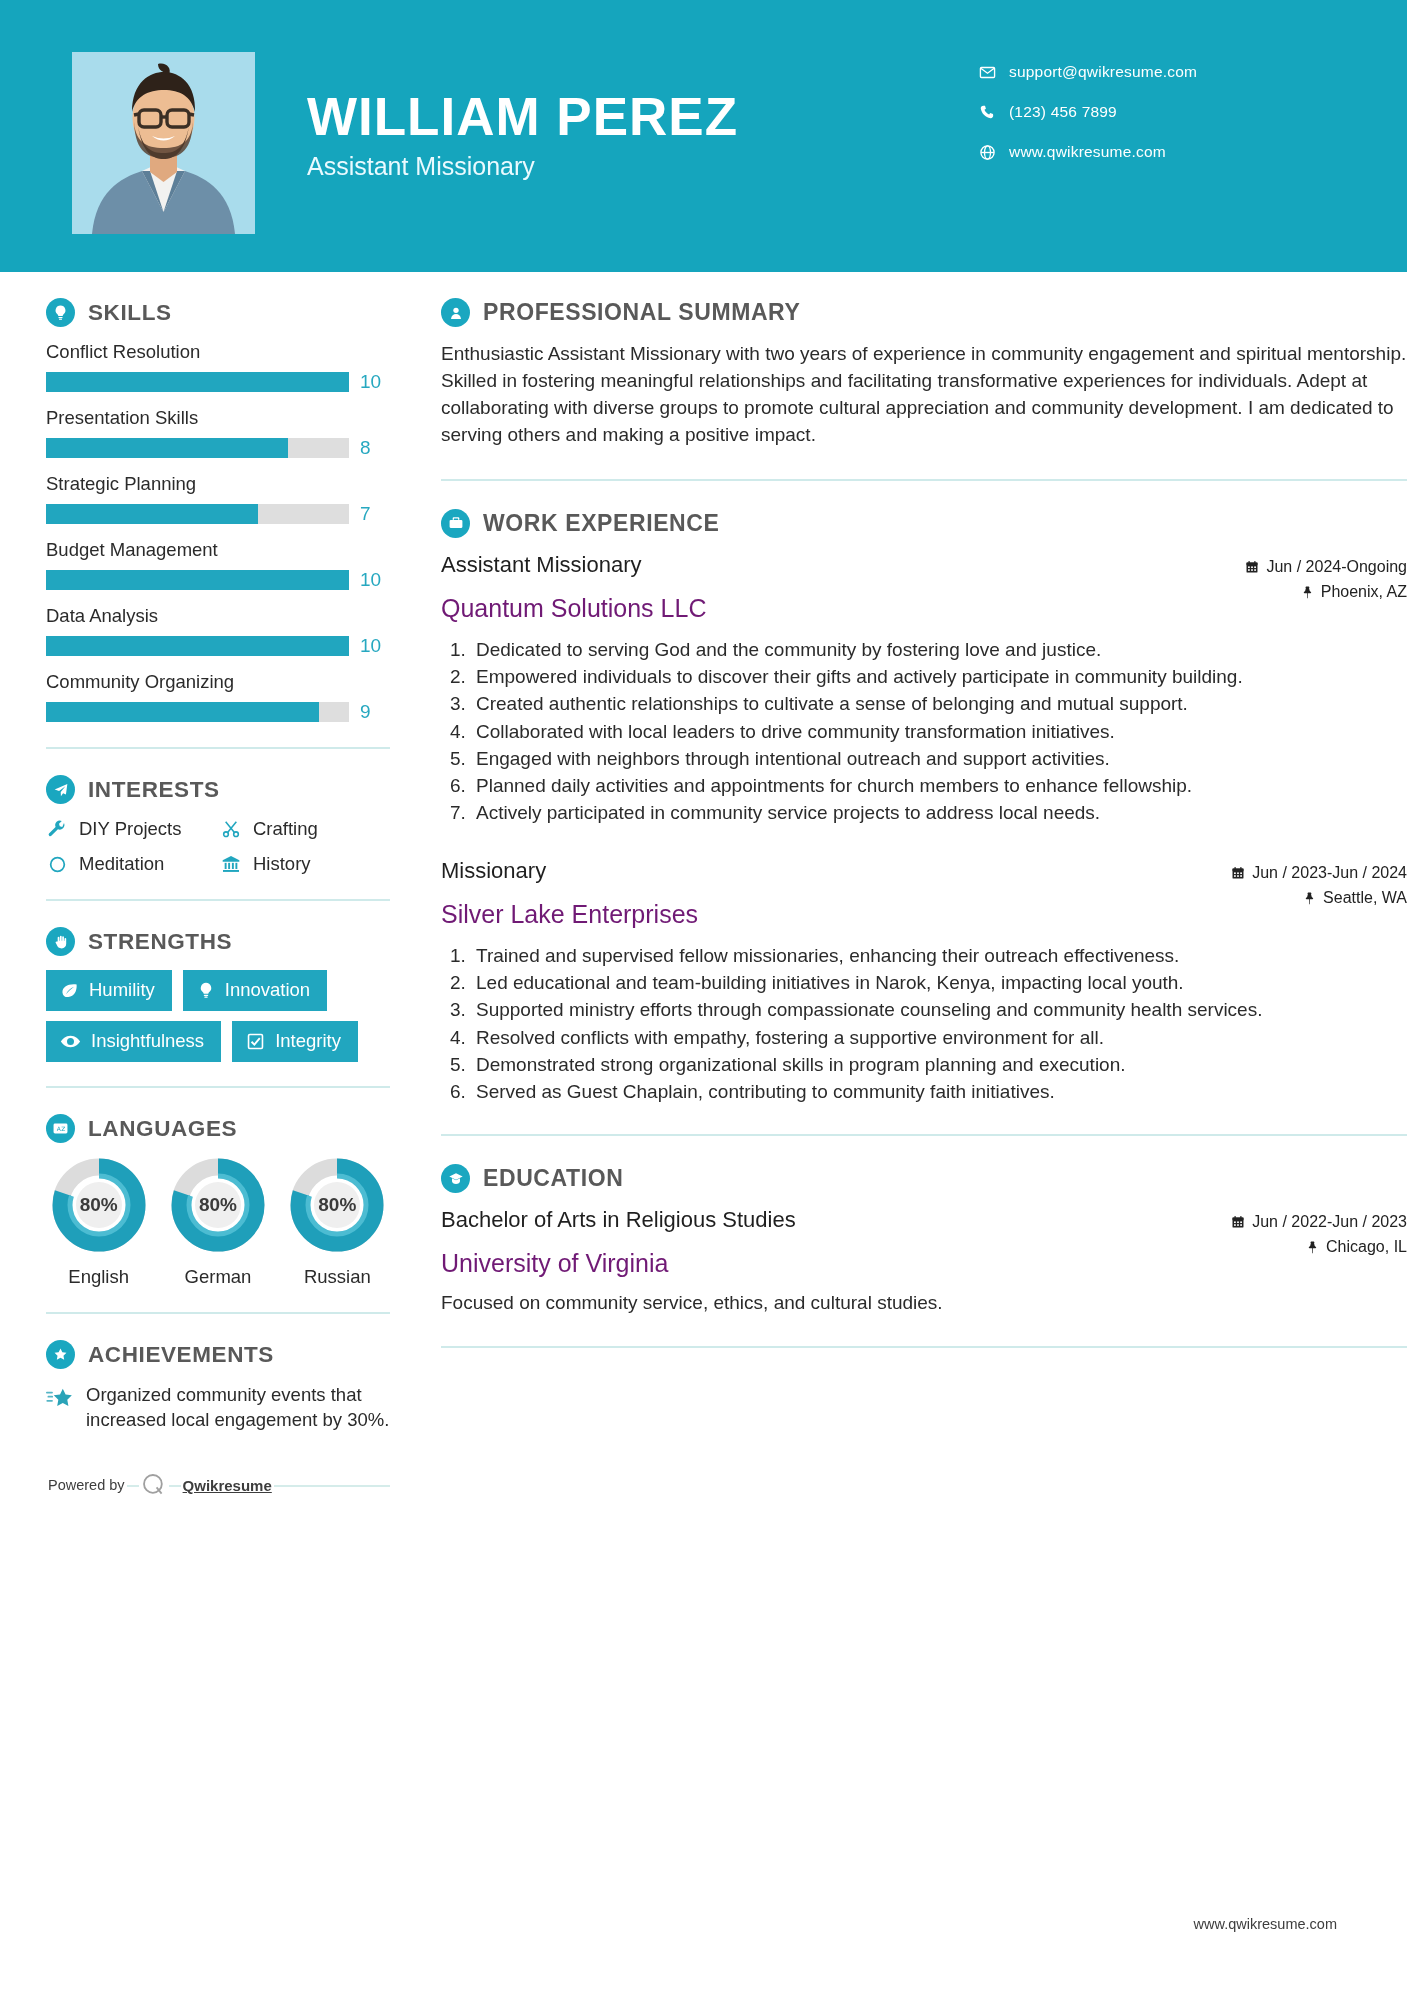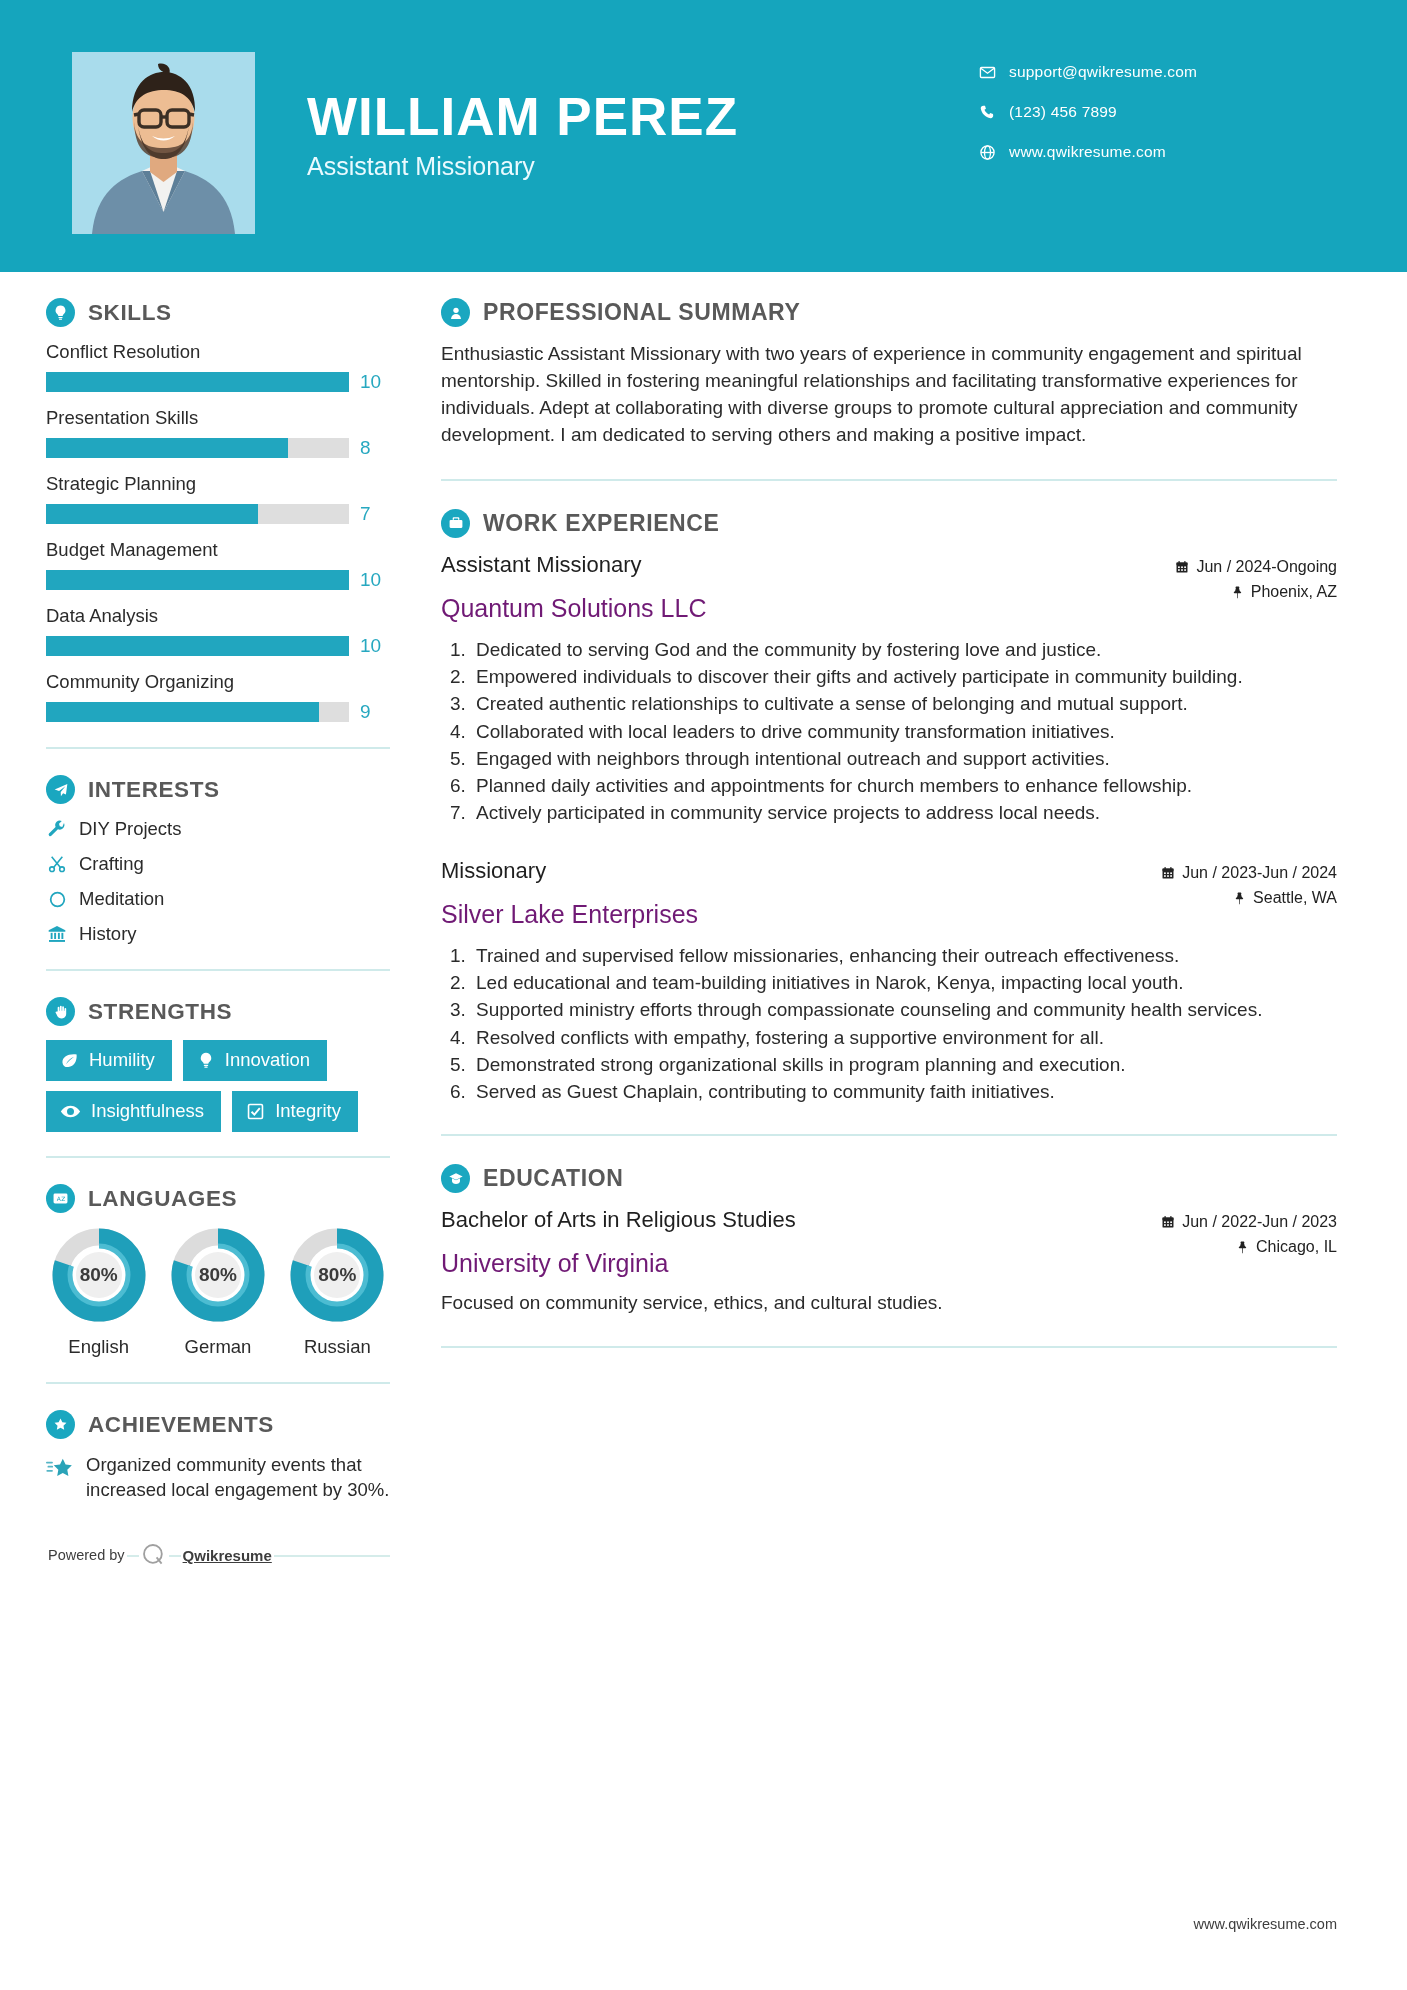--- a/index.html
+++ b/index.html
@@ -87,21 +87,20 @@
   }
   .col-left {
     width: 400px;
     flex: 0 0 400px;
     padding-left: 46px;
     padding-right: 10px;
   }
   .col-right {
     flex: 1 1 auto;
     padding-left: 41px;
-    padding-right: 70px;
   }
 
   
   .sec-head {
     display: flex;
     align-items: center;
     gap: 13px;
     margin-bottom: 14px;
   }
   .sec-badge {
@@ -155,21 +154,21 @@
     font-size: 19px;
     color: #27a8c0;
     width: 30px;
     flex: 0 0 30px;
     text-align: left;
   }
 
   
   .interests {
     display: grid;
-    grid-template-columns: 1fr;
+    grid-template-columns: 1fr 1fr;
     row-gap: 13px;
     column-gap: 4px;
   }
   .interest {
     display: flex;
     align-items: center;
     gap: 11px;
     font-size: 18.5px;
     color: #2b2b2b;
   }

